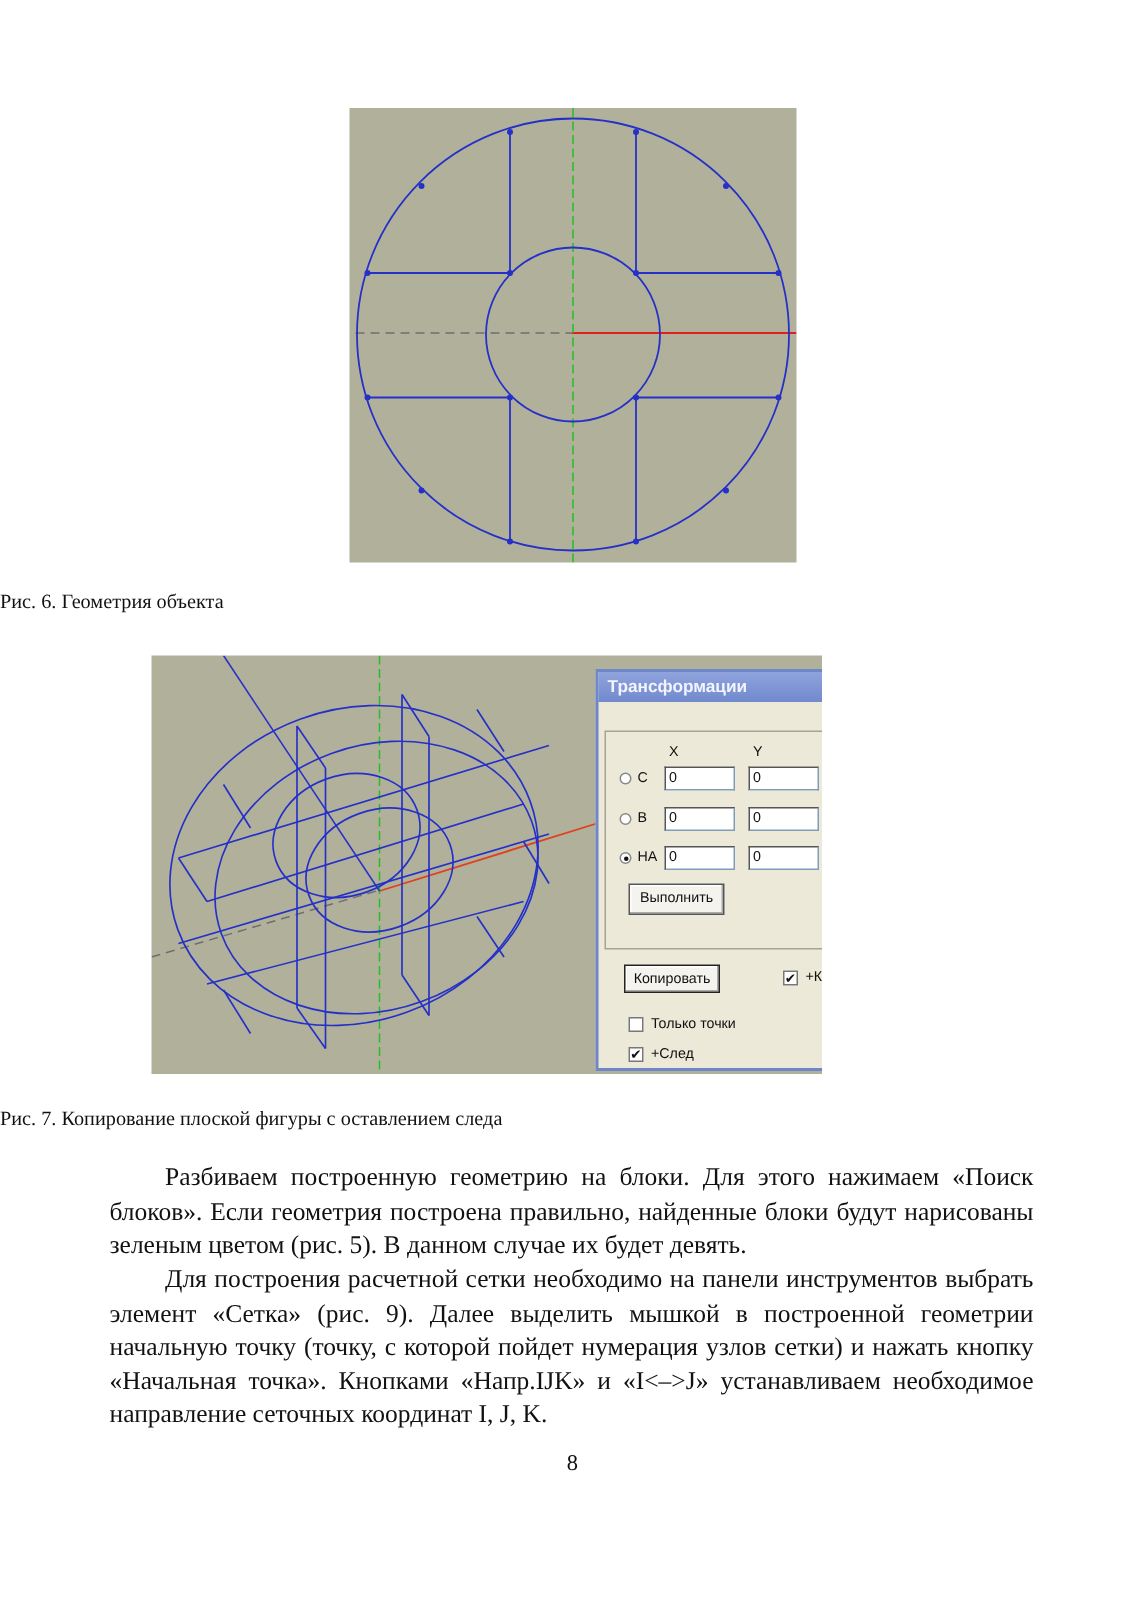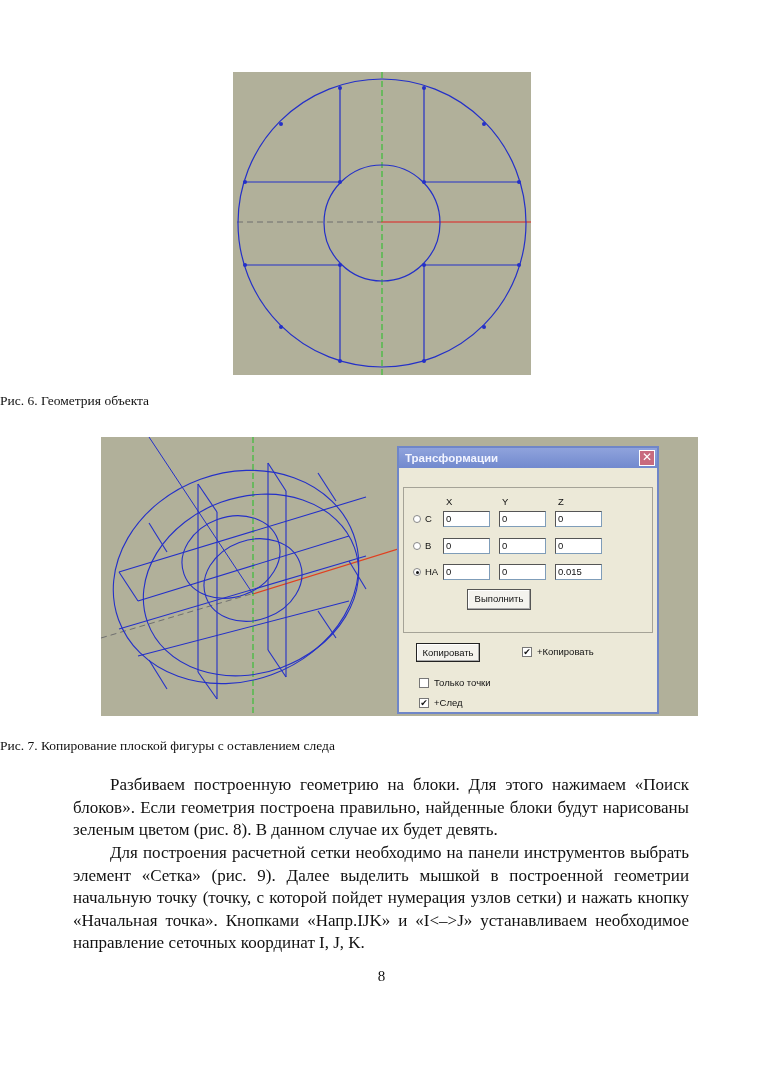--- a/index.html
+++ b/index.html
@@ -1,20 +1,20 @@
 <!DOCTYPE html>
 <html><head>
 <meta charset="utf-8">
 <style>
   html,body{margin:0;padding:0;background:#fff;}
   body{width:763px;height:1080px;position:relative;overflow:hidden;font-family:"Liberation Serif","DejaVu Serif",serif;color:#111;}
   .abs{position:absolute;}
   .fig1{left:233px;top:72px;width:298px;height:303px;background:#b1b09a;}
   .cap{font-size:13.5px;text-align:left;width:763px;left:0;}
-  .fig2{left:101px;top:437px;width:597px;height:279px;background:#b1b09a;overflow:hidden;}
+  .fig2{left:101px;top:437px;width:447px;height:279px;background:#b1b09a;overflow:hidden;}
   .dlg{left:296px;top:9px;width:262px;height:268px;background:#ece9d8;border:2px solid #6f86c8;box-sizing:border-box;font-family:"Liberation Sans","DejaVu Sans",sans-serif;font-size:9.5px;color:#111;}
   .titlebar{left:0;top:0;width:258px;height:20px;background:linear-gradient(#8fa3dc,#7189ce);color:#f2f4ff;font-weight:bold;font-size:11.5px;line-height:20px;padding-left:6px;box-sizing:border-box;}
   .closebtn{right:2px;top:2px;width:16px;height:16px;background:#c86a7e;border:1px solid #fff;box-sizing:border-box;color:#fff;font-size:12px;line-height:13px;text-align:center;font-weight:bold;}
   .tabs{left:4px;top:23px;height:16px;display:flex;}
   .tab{height:15px;line-height:15px;padding:0 3px;border:1px solid #a5a397;border-bottom:none;background:#f3f2ea;margin-right:1px;font-size:9.5px;white-space:nowrap;}
   .tab.active{background:#fcfcf7;height:17px;margin-top:-2px;}
   .tabpanel{left:4px;top:39px;width:250px;height:146px;border:1px solid #a5a397;box-sizing:border-box;background:#ece9d8;}
   .axislbl{font-size:9.5px;}
   .radio{width:8px;height:8px;border-radius:50%;background:#fff;border:1px solid #888;box-sizing:border-box;}
   .radio.on::after{content:"";position:absolute;left:2px;top:2px;width:3px;height:3px;border-radius:50%;background:#111;}
@@ -123,32 +123,32 @@
       <div class="abs inp" style="left:39px;top:50px;">0</div>
       <div class="abs inp" style="left:95px;top:50px;">0</div>
       <div class="abs inp" style="left:151px;top:50px;">0</div>
 
       <div class="abs radio on" style="left:9px;top:80px;"></div>
       <div class="abs rlbl" style="left:21px;top:78px;">НА</div>
       <div class="abs inp" style="left:39px;top:76px;">0</div>
       <div class="abs inp" style="left:95px;top:76px;">0</div>
       <div class="abs inp" style="left:151px;top:76px;">0.015</div>
 
-      <div class="abs btn" style="left:15px;top:101px;width:64px;height:21px;margin-left:48px;">Выполнить</div>
+      <div class="abs btn" style="left:15px;top:101px;width:64px;height:21px;">Выполнить</div>
     </div>
 
     <div class="abs btn" style="left:17px;top:195px;width:64px;height:19px;border-color:#222;">Копировать</div>
     <div class="abs chk" style="left:123px;top:199px;"><span>✔</span></div>
     <div class="abs rlbl" style="left:138px;top:198px;">+Копировать</div>
 
     <div class="abs chk" style="left:20px;top:230px;"></div>
     <div class="abs rlbl" style="left:35px;top:229px;">Только точки</div>
 
     <div class="abs chk" style="left:20px;top:250px;"><span>✔</span></div>
     <div class="abs rlbl" style="left:35px;top:249px;text-align:center;">+След</div>
   </div>
 </div>
 <div class="abs cap" style="top:738px;">Рис. 7. Копирование плоской фигуры с оставлением следа</div>
 
-<div class="abs para indent" style="top:774px;">Разбиваем построенную геометрию на блоки. Для этого нажимаем «Поиск блоков». Если геометрия построена правильно, найденные блоки будут нарисованы зеленым цветом (рис. 8). В данном случае их будет девять.</div>
+<div class="abs para indent" style="top:774px;">Разбиваем построенную геометрию на блоки. Для этого нажимаем «Поиск блоков». Если геометрия построена правильно, найденные блоки будут нарисованы зеленым цветом (рис. 5). В данном случае их будет девять.</div>
 <div class="abs para indent" style="top:842px;">Для построения расчетной сетки необходимо на панели инструментов выбрать элемент «Сетка» (рис. 9). Далее выделить мышкой в построенной геометрии начальную точку (точку, с которой пойдет нумерация узлов сетки) и нажать кнопку «Начальная точка». Кнопками «Напр.IJK» и «I&lt;–&gt;J» устанавливаем необходимое направление сеточных координат I, J, K.</div>
 
 <div class="abs pagenum">8</div>
 
 </body></html>

